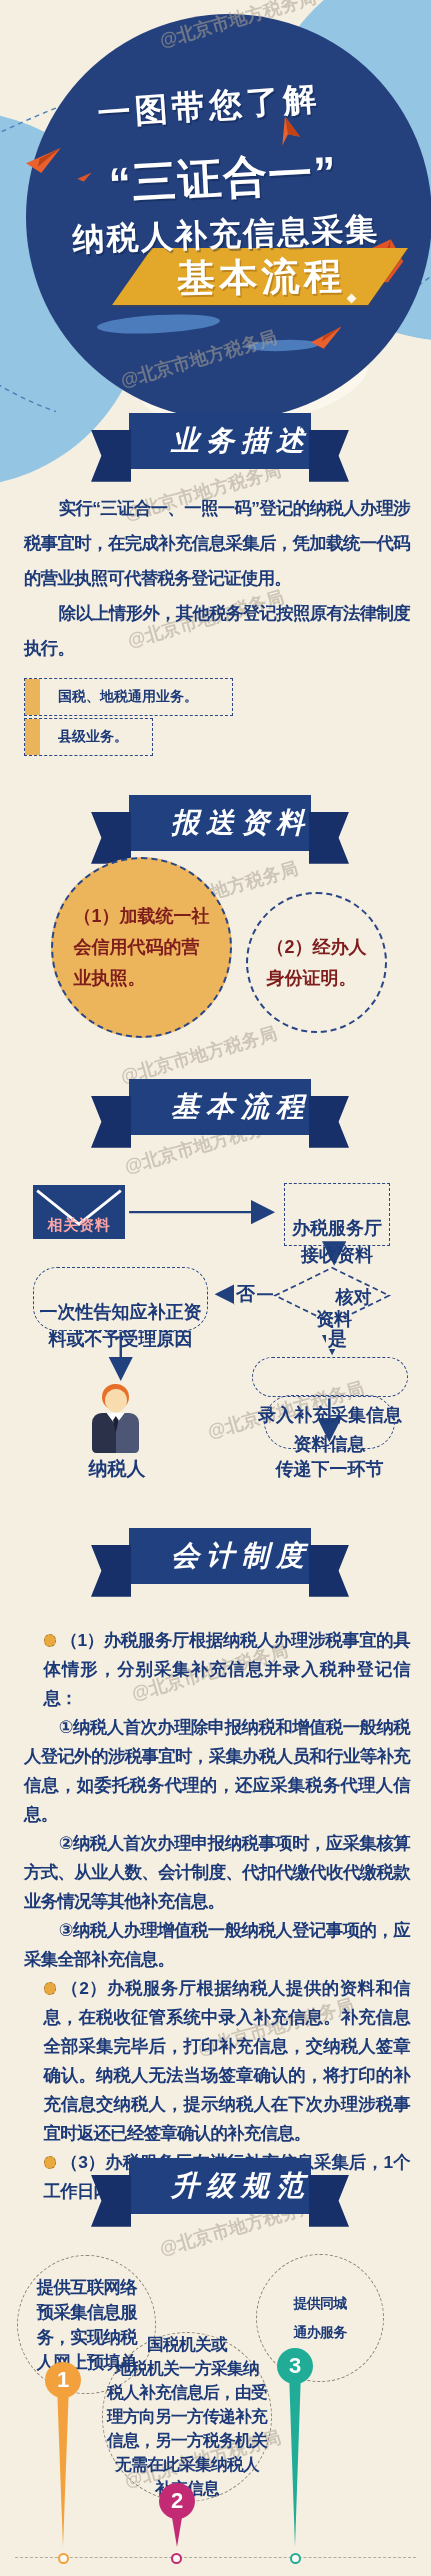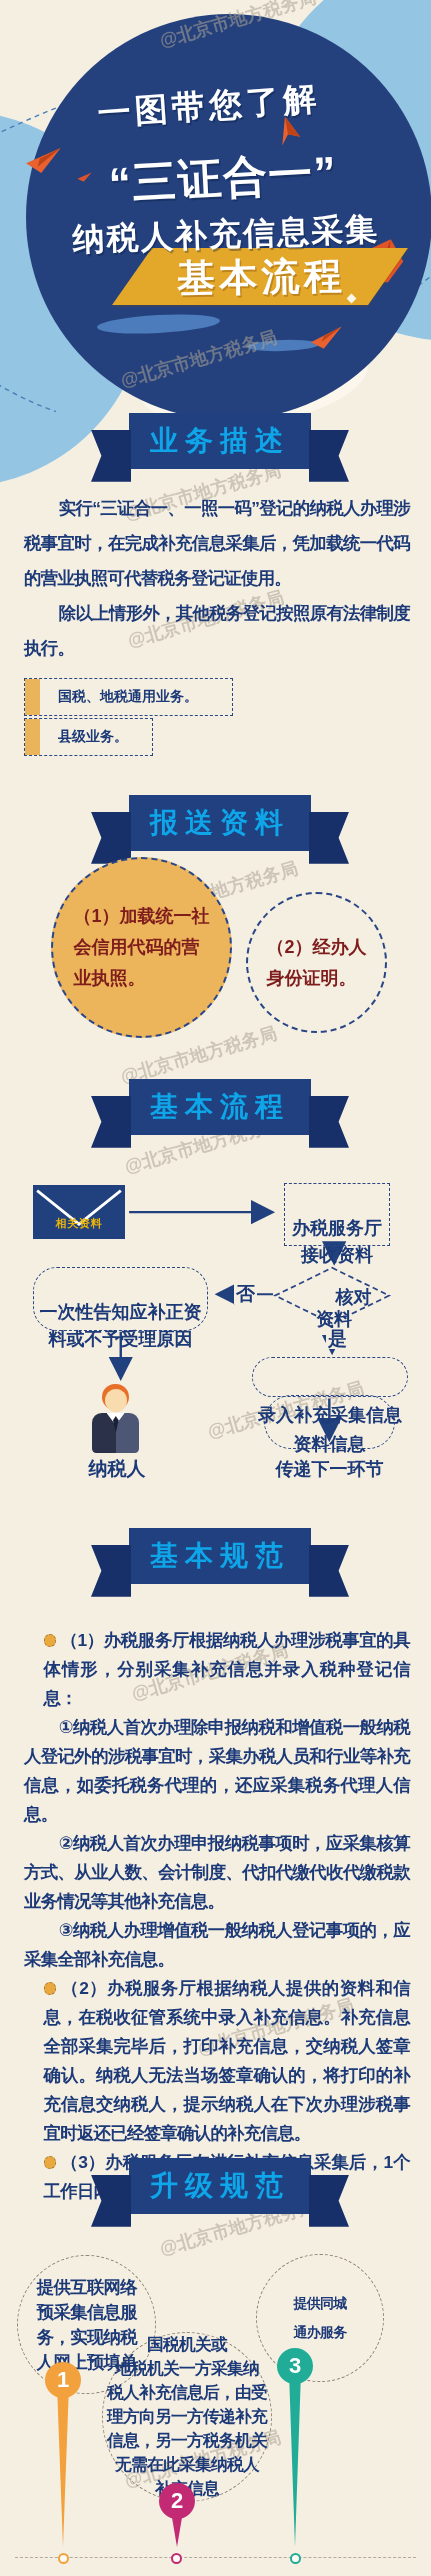--- a/index.html
+++ b/index.html
@@ -21,44 +21,44 @@
   .plane{position:absolute;}
   .sparkle{position:absolute;width:7px;height:7px;background:#fff;transform:rotate(45deg);opacity:.9;}
   
   .wm{position:absolute;color:rgba(172,163,146,.55);font-size:18px;font-weight:bold;
       transform:rotate(-16deg);white-space:nowrap;pointer-events:none;}
   
   .ribbon{position:absolute;left:129px;width:182px;height:56px;background:#20407f;}
   .ribbon:before,.ribbon:after{content:"";position:absolute;top:16.7px;width:40px;height:52px;background:#17306a;}
   .ribbon:before{left:-38px;clip-path:polygon(0 0,100% 0,100% 100%,0 100%,26% 50%);}
   .ribbon:after{right:-38px;clip-path:polygon(0 0,100% 0,74% 50%,100% 100%,0 100%);}
-  .ribbon span{position:absolute;left:0;top:0;width:100%;height:56px;line-height:56px;text-align:center;
-               color:#0ea5e9;font-size:28px;font-weight:bold;letter-spacing:7px;}
+  .ribbon span{position:absolute;left:0;top:0;width:100%;height:56px;line-height:56px;text-align:right;
+               color:#ffffff;font-size:28px;font-weight:bold;letter-spacing:7px;font-style:italic;}
   
   .bodytext{position:absolute;left:24px;width:386px;color:#1d3a78;font-size:17.4px;font-weight:bold;
             letter-spacing:-0.7px;text-align:justify;}
   .bodytext p{margin:0;text-indent:2em;}
   .bodytext p.bulleted{text-indent:0;padding-left:19.5px;position:relative;}
   .bullet{display:inline-block;width:10.4px;height:10.4px;border-radius:50%;background:#e9a93e;
           border:1.4px dashed #a5792f;margin-right:4.2px;vertical-align:-0.7px;}
   
   .tagbox{position:absolute;left:24px;height:38px;border:1.4px dashed #2a4687;box-sizing:border-box;}
   .tagbox .tab{position:absolute;left:0;top:0;bottom:0;width:15.3px;background:#eab45a;}
   .tagbox .lbl{position:absolute;left:33px;top:0;height:35px;line-height:35px;color:#1d3a78;
                font-size:14px;font-weight:bold;white-space:nowrap;}
   
   .mcircle{position:absolute;border-radius:50%;border:2.1px dashed #2a4687;box-sizing:border-box;
            display:flex;align-items:center;justify-content:center;}
   .mcircle .txt{color:#7f1d1d;font-size:18px;font-weight:bold;line-height:31px;white-space:pre-line;}
   
   .fc-box{position:absolute;border:1.4px dashed #2a4687;box-sizing:border-box;color:#1d3a78;
           font-size:18px;font-weight:bold;text-align:center;white-space:pre-line;}
   .envelope{position:absolute;left:33px;top:1185px;width:92px;height:54px;background:#20407e;}
-  .envelope .lbl{position:absolute;left:0;top:31px;width:100%;text-align:center;color:#eab308;
-                 font-size:11px;font-weight:bold;letter-spacing:0.7px;}
+  .envelope .lbl{position:absolute;left:0;top:31px;width:100%;text-align:center;color:#fca5a5;
+                 font-size:15px;font-weight:bold;letter-spacing:0.7px;}
   .fc-label{position:absolute;color:#1d3a78;font-size:19px;font-weight:bold;background:#f5efe2;
             padding:0 2.1px;line-height:21px;}
   .person-label{position:absolute;color:#1d3a78;font-size:19px;font-weight:bold;}
   
   .person{position:absolute;left:92px;top:1384px;width:47px;height:82px;}
   .person .hair{position:absolute;left:10.4px;top:0;width:26.4px;height:26.4px;border-radius:50%;background:#e86f28;}
   .person .face{position:absolute;left:12.5px;top:4.9px;width:22px;height:23px;border-radius:50%;background:#f8dcae;}
   .person .body{position:absolute;left:0;top:29px;width:47px;height:40px;border-radius:9.7px 9.7px 4.2px 4.2px;
                 background:linear-gradient(90deg,#2b3148 0 50%,#4d5674 50% 100%);}
   .person .collar{position:absolute;left:14.6px;top:29px;width:18px;height:14px;background:#fff;
@@ -219,21 +219,21 @@
   <div class="fc-box" style="left:252px;top:1357px;width:156px;height:40px;border-radius:20px;line-height:38px;">
     <span>录入补充采集信息</span>
   </div>
 
   <div class="fc-box" style="left:264px;top:1395px;width:131px;height:54px;border-radius:27px;line-height:25px;padding-top:11px;">
     <span style="white-space:pre-line;">资料信息
 传递下一环节</span>
   </div>
 
   <div class="ribbon" style="top:1528px;">
-    <span>基本规范</span>
+    <span>会计制度</span>
   </div>
   <div class="bodytext" style="top:1626px;line-height:29px;">
     <p class="bulleted"><span class="bullet"></span><span>（1）办税服务厅根据纳税人办理涉税事宜的具体情形，分别采集补充信息并录入税种登记信息：</span></p>
     <p>①纳税人首次办理除申报纳税和增值税一般纳税人登记外的涉税事宜时，采集办税人员和行业等补充信息，如委托税务代理的，还应采集税务代理人信息。</p>
     <p>②纳税人首次办理申报纳税事项时，应采集核算方式、从业人数、会计制度、代扣代缴代收代缴税款业务情况等其他补充信息。</p>
     <p>③纳税人办理增值税一般纳税人登记事项的，应采集全部补充信息。</p>
     <p class="bulleted"><span class="bullet"></span><span>（2）办税服务厅根据纳税人提供的资料和信息，在税收征管系统中录入补充信息。补充信息全部采集完毕后，打印补充信息，交纳税人签章确认。纳税人无法当场签章确认的，将打印的补充信息交纳税人，提示纳税人在下次办理涉税事宜时返还已经签章确认的补充信息。</span></p>
     <p class="bulleted"><span class="bullet"></span><span>（3）办税服务厅在进行补充信息采集后，1个工作日内将相关资料信息转下一环节。</span></p>
   </div>
 

